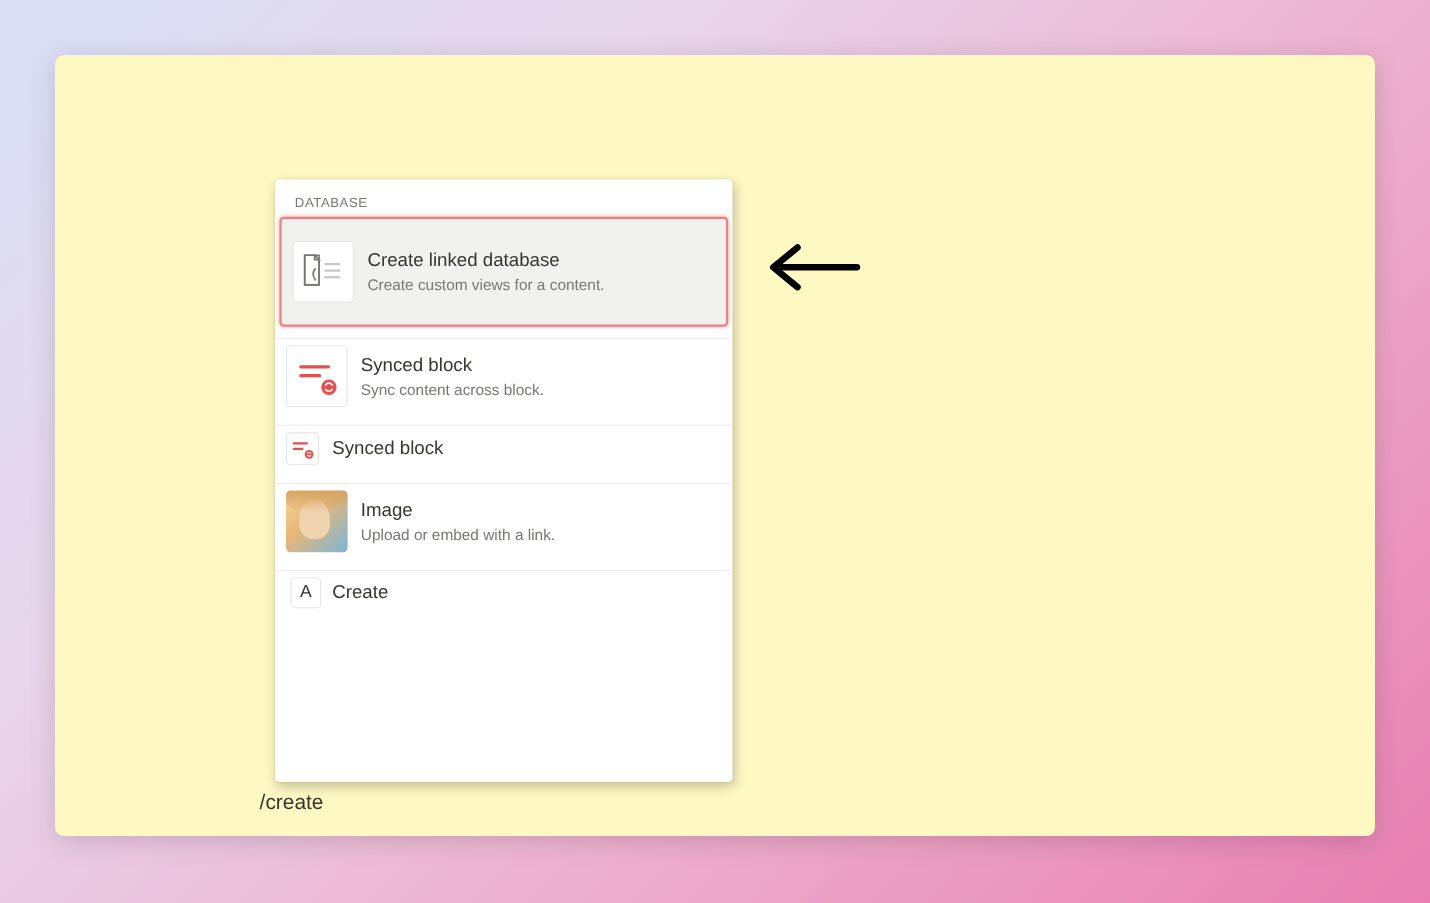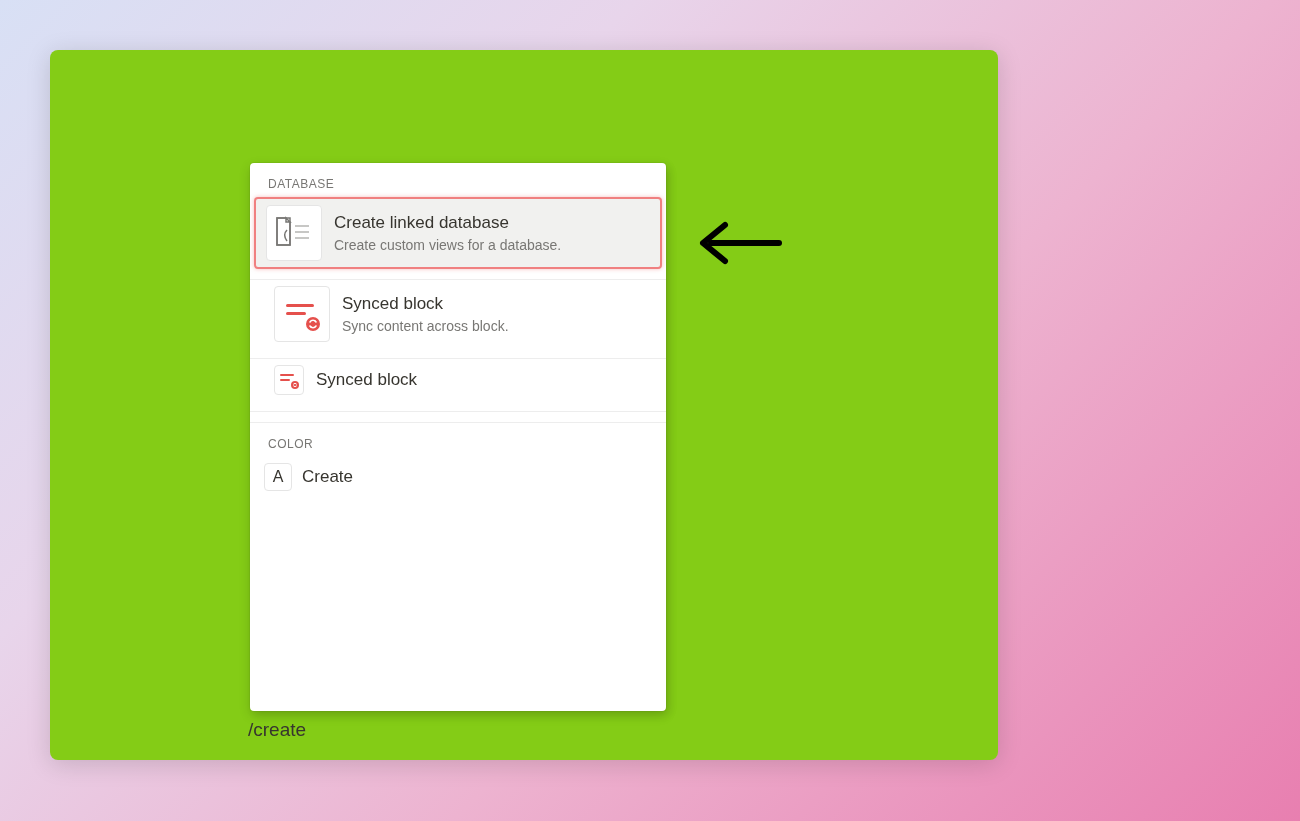--- a/index.html
+++ b/index.html
@@ -12,23 +12,23 @@
       width: 1300px;
       height: 821px;
       background: linear-gradient(135deg, #d8e0f5 0%, #e8d5eb 30%, #edb3d0 60%, #e87fb0 100%);
       overflow: hidden;
       position: relative;
     }
     .page-card {
       position: absolute;
       left: 50px;
       top: 50px;
-      width: 948px;
+      width: 1200px;
       height: 710px;
-      background: #84cc16;
+      background: #fef9c3;
       border-radius: 8px;
       box-shadow: 0 4px 24px rgba(0,0,0,0.15);
     }
     .slash-menu {
       position: absolute;
       left: 200px;
       top: 113px;
       width: 416px;
       height: 548px;
       background: #ffffff;
@@ -40,30 +40,30 @@
       padding: 14px 18px 6px;
       font-size: 12px;
       font-weight: 500;
       letter-spacing: 0.5px;
       color: #787774;
       text-transform: uppercase;
     }
     .menu-item {
       display: flex;
       align-items: center;
-      padding: 6px 24px;
+      padding: 6px 10px;
       gap: 12px;
       cursor: pointer;
     }
     .menu-item-selected {
       background: #f1f1ef;
       border: 2px solid #f08080;
       border-radius: 4px;
       margin: 0 4px;
-      padding: 6px 10px;
+      padding: 20px 10px;
       box-shadow: 0 0 4px rgba(240,128,128,0.5);
     }
     .menu-item-icon {
       width: 56px;
       height: 56px;
       border: 1px solid #e5e5e5;
       border-radius: 4px;
       background: #ffffff;
       display: flex;
       align-items: center;
@@ -96,21 +96,21 @@
       color: #787774;
       line-height: 1.3;
     }
     .section-divider {
       height: 1px;
       background: #ededed;
       margin-top: 10px;
     }
     .slash-text {
       position: absolute;
-      left: 198px;
+      left: 186px;
       top: 669px;
       font-size: 19px;
       color: #37352f;
     }
     .arrow {
       position: absolute;
       left: 647px;
       top: 165px;
     }
     .image-thumb {
@@ -177,21 +177,21 @@
           <path d="M 3 3 L 3 30 L 16 30 L 16 3 Z" fill="none" stroke="#787774" stroke-width="1.5"></path>
           <path d="M 12 3 L 16 7 L 12 7 Z M 3 3 L 12 3 L 12 7 L 16 7 L 16 30 L 3 30 Z" fill="none" stroke="#787774" stroke-width="1.5"></path>
           <path d="M 13 26 C 10 22 10 18 13 15" fill="none" stroke="#787774" stroke-width="1.5"></path>
           <rect x="21" y="10" width="14" height="2" fill="#c7c7c5"></rect>
           <rect x="21" y="16" width="14" height="2" fill="#c7c7c5"></rect>
           <rect x="21" y="22" width="14" height="2" fill="#c7c7c5"></rect>
         </svg>
       </div>
       <div class="menu-item-text">
         <div class="menu-item-title">Create linked database</div>
-        <div class="menu-item-desc">Create custom views for a database.</div>
+        <div class="menu-item-desc">Create custom views for a content.</div>
       </div>
     </div>
     <div class="section-divider"></div>
 
     <div class="menu-item">
       <div class="menu-item-icon">
         <svg width="44" height="40" viewBox="0 0 44 40">
           <rect x="6" y="10" width="28" height="3" rx="1.5" fill="#e5504c"></rect>
           <rect x="6" y="18" width="20" height="3" rx="1.5" fill="#e5504c"></rect>
           <circle cx="33" cy="30" r="7" fill="#e5504c"></circle>
@@ -213,23 +213,29 @@
           <rect x="2" y="4" width="14" height="2" rx="1" fill="#e5504c"></rect>
           <rect x="2" y="9" width="10" height="2" rx="1" fill="#e5504c"></rect>
           <circle cx="17" cy="15" r="4" fill="#e5504c"></circle>
           <path d="M 15.5 14 A 2 2 0 0 1 18.5 14 M 18.5 16 A 2 2 0 0 1 15.5 16" fill="none" stroke="#ffffff" stroke-width="1" stroke-linecap="round"></path>
         </svg>
       </div>
       <div class="menu-item-title">Synced block</div>
     </div>
     <div class="section-divider"></div>
 
-    <div class="section-divider"></div>
-
-    <div class="section-header">COLOR</div>
+    <div class="menu-item">
+      <div class="image-thumb"></div>
+      <div class="menu-item-text">
+        <div class="menu-item-title">Image</div>
+        <div class="menu-item-desc">Upload or embed with a link.</div>
+      </div>
+    </div>
+    <div class="section-divider"></div>
+
     <div class="color-item">
       <div class="color-swatch">A</div>
       <div class="menu-item-title">Create</div>
     </div>
 
   </div>
 
   <div class="slash-text">/create</div>
 
   <div class="arrow">

